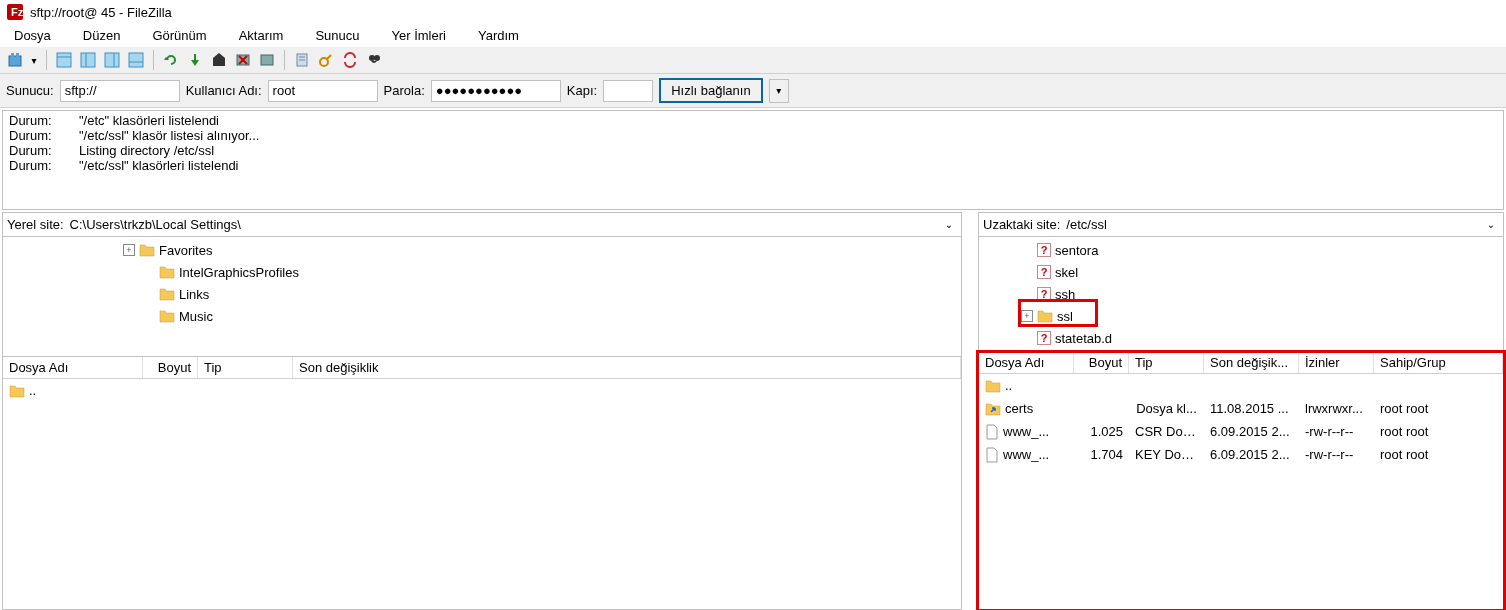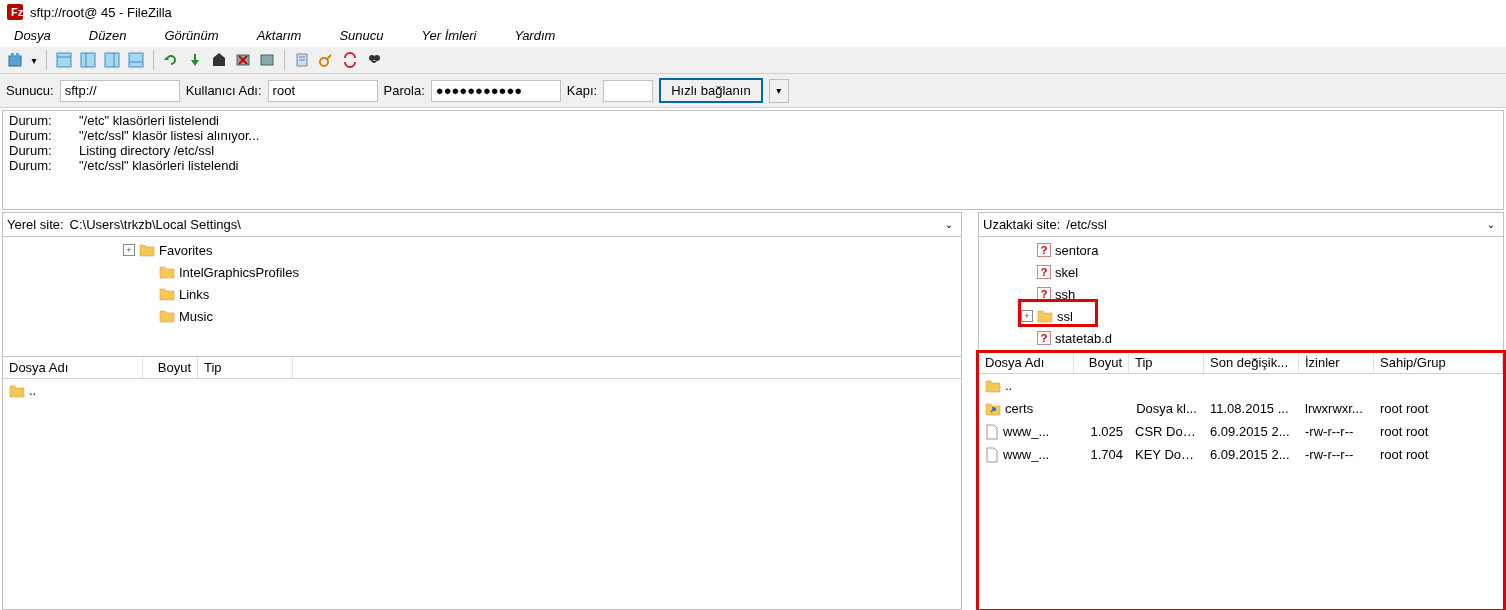--- a/index.html
+++ b/index.html
@@ -5,21 +5,21 @@
 * { box-sizing: border-box; margin: 0; padding: 0; }
 body { font-family: "Segoe UI", Tahoma, sans-serif; font-size: 13px; background: #fff; color: #000; overflow: hidden; }
 .window { width: 1506px; height: 610px; display: flex; flex-direction: column; background: #fff; }
 
 
 .titlebar { height: 24px; display: flex; align-items: center; padding: 2px 6px; background: #fff; }
 .titlebar .fz-icon { width: 18px; height: 18px; margin-right: 6px; display: inline-flex; align-items: center; justify-content: center; }
 .titlebar .title-text { font-size: 13px; }
 
 
-.menubar { display: flex; padding: 2px 6px; gap: 22px; background: #fff; font-style: italic; }
+.menubar { display: flex; padding: 2px 6px; gap: 16px; background: #fff; }
 .menubar .menu-item { padding: 2px 8px; cursor: default; }
 
 
 .toolbar { display: flex; align-items: center; padding: 2px 4px; gap: 2px; background: #f0f0f0; border-bottom: 1px solid #d0d0d0; }
 .toolbar .tb-btn { width: 22px; height: 22px; display: inline-flex; align-items: center; justify-content: center; cursor: pointer; }
 .toolbar .sep { width: 1px; height: 20px; background: #c0c0c0; margin: 0 4px; }
 .toolbar .dropdown-arrow { width: 12px; font-size: 10px; }
 
 
 .quickconnect { display: flex; align-items: center; padding: 4px 6px; gap: 6px; background: #f0f0f0; border-bottom: 1px solid #d0d0d0; }
@@ -261,20 +261,21 @@
                 <path class="folder-svg" d="M1 3 L1 13 L15 13 L15 4 L7 4 L6 2 L1 2 Z"></path>
               </svg></span>
             <span>Music</span>
           </div>
         </div>
       <div class="filelist">
         <div class="headers">
           <div class="col" style="width:140px">Dosya Adı</div>
           <div class="col" style="width:55px;text-align:right">Boyut</div>
           <div class="col" style="width:95px">Tip</div>
+          <div class="col" style="flex:1">Son değişiklik</div>
         </div>
         <div class="rows" id="local-rows">
             <div class="row">
               <div class="cell icon-cell" style="width: 140px;">
                 <svg width="16" height="14" viewBox="0 0 16 14">
                   <path class="folder-svg" d="M1 3 L1 13 L15 13 L15 4 L7 4 L6 2 L1 2 Z"></path>
                 </svg>
                 <span>..</span>
               </div>
             </div>

